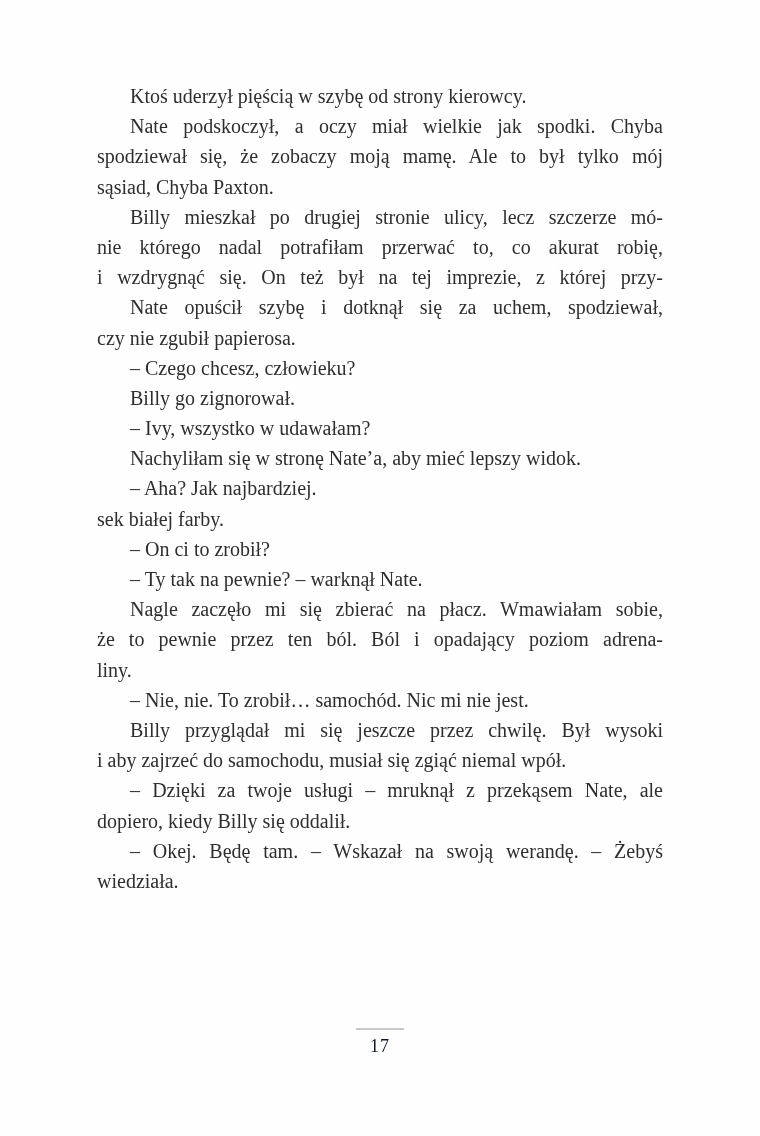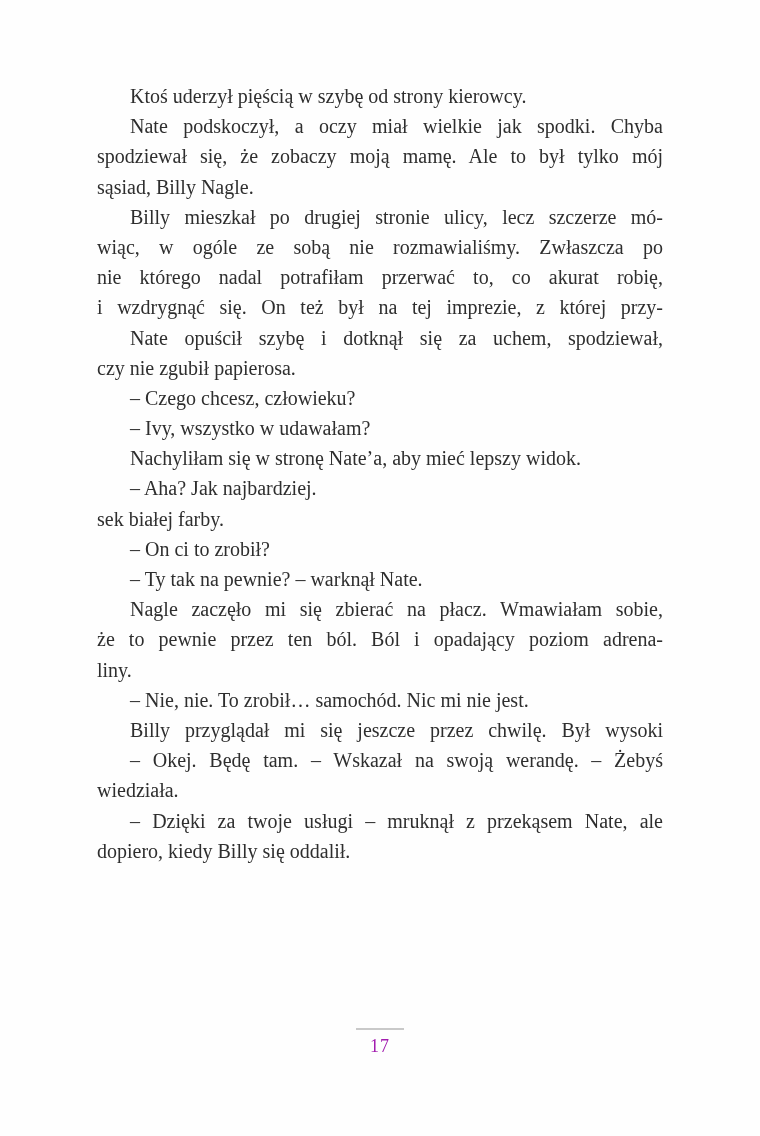--- a/index.html
+++ b/index.html
@@ -54,49 +54,51 @@
   }
   .footer-divider {
     width: 48px;
     height: 0;
     border-top: 2px solid #c9c9c9;
     margin: 0 auto 6px auto;
   }
   .page-number {
     font-size: 18px;
     line-height: 20px;
-    color: #a21caf;
+    color: #0f172a;
     letter-spacing: 1px;
   }
 </style>
 </head>
 <body>
 
 <div class="page">
   <div class="text-block" id="text-block">
       <p class="paragraph">
         <span class="text-line first">Ktoś uderzył pięścią w szybę od strony kierowcy.</span>
       </p>
       <p class="paragraph">
         <span class="text-line first just">Nate podskoczył, a oczy miał wielkie jak spodki. Chyba</span>
         <span class="text-line just">spodziewał się, że zobaczy moją mamę. Ale to był tylko mój</span>
-        <span class="text-line">sąsiad, Billy Nagle.</span>
+        <span class="text-line">sąsiad, Chyba Paxton.</span>
       </p>
       <p class="paragraph">
         <span class="text-line first just">Billy mieszkał po drugiej stronie ulicy, lecz szczerze mó-</span>
-        <span class="text-line just">wiąc, w ogóle ze sobą nie rozmawialiśmy. Zwłaszcza po</span>
         <span class="text-line just">nie którego nadal potrafiłam przerwać to, co akurat robię,</span>
         <span class="text-line just">i wzdrygnąć się. On też był na tej imprezie, z której przy-</span>
       </p>
       <p class="paragraph">
         <span class="text-line first just">Nate opuścił szybę i dotknął się za uchem, spodziewał,</span>
         <span class="text-line">czy nie zgubił papierosa.</span>
       </p>
       <p class="paragraph">
         <span class="text-line first">– Czego chcesz, człowieku?</span>
+      </p>
+      <p class="paragraph">
+        <span class="text-line first">Billy go zignorował.</span>
       </p>
       <p class="paragraph">
         <span class="text-line first">– Ivy, wszystko w udawałam?</span>
       </p>
       <p class="paragraph">
         <span class="text-line first">Nachyliłam się w stronę Nate’a, aby mieć lepszy widok.</span>
       </p>
       <p class="paragraph">
         <span class="text-line first">– Aha? Jak najbardziej.</span>
       </p>
@@ -112,27 +114,28 @@
       <p class="paragraph">
         <span class="text-line first just">Nagle zaczęło mi się zbierać na płacz. Wmawiałam sobie,</span>
         <span class="text-line just">że to pewnie przez ten ból. Ból i opadający poziom adrena-</span>
         <span class="text-line">liny.</span>
       </p>
       <p class="paragraph">
         <span class="text-line first">– Nie, nie. To zrobił… samochód. Nic mi nie jest.</span>
       </p>
       <p class="paragraph">
         <span class="text-line first just">Billy przyglądał mi się jeszcze przez chwilę. Był wysoki</span>
+        <span class="text-line">i aby zajrzeć do samochodu, musiał się zgiąć niemal wpół.</span>
+      </p>
+      <p class="paragraph">
+        <span class="text-line first just">– Dzięki za twoje usługi – mruknął z przekąsem Nate, ale</span>
+        <span class="text-line">dopiero, kiedy Billy się oddalił.</span>
       </p>
       <p class="paragraph">
         <span class="text-line first just">– Okej. Będę tam. – Wskazał na swoją werandę. – Żebyś</span>
         <span class="text-line">wiedziała.</span>
-      </p>
-      <p class="paragraph">
-        <span class="text-line first just">– Dzięki za twoje usługi – mruknął z przekąsem Nate, ale</span>
-        <span class="text-line">dopiero, kiedy Billy się oddalił.</span>
       </p>
     </div>
   <div class="footer">
     <div class="footer-divider"></div>
     <div class="page-number">17</div>
   </div>
 </div>
 
 </body></html>

